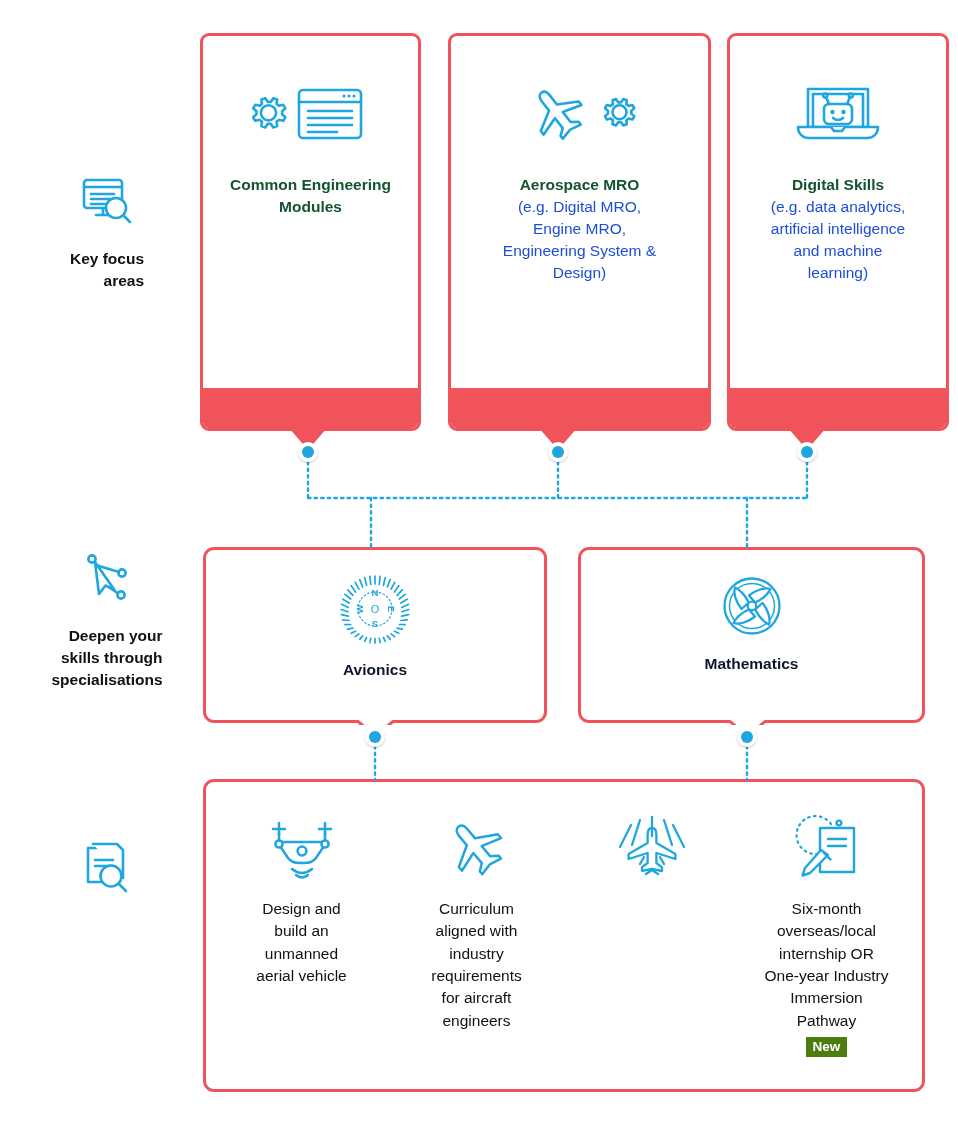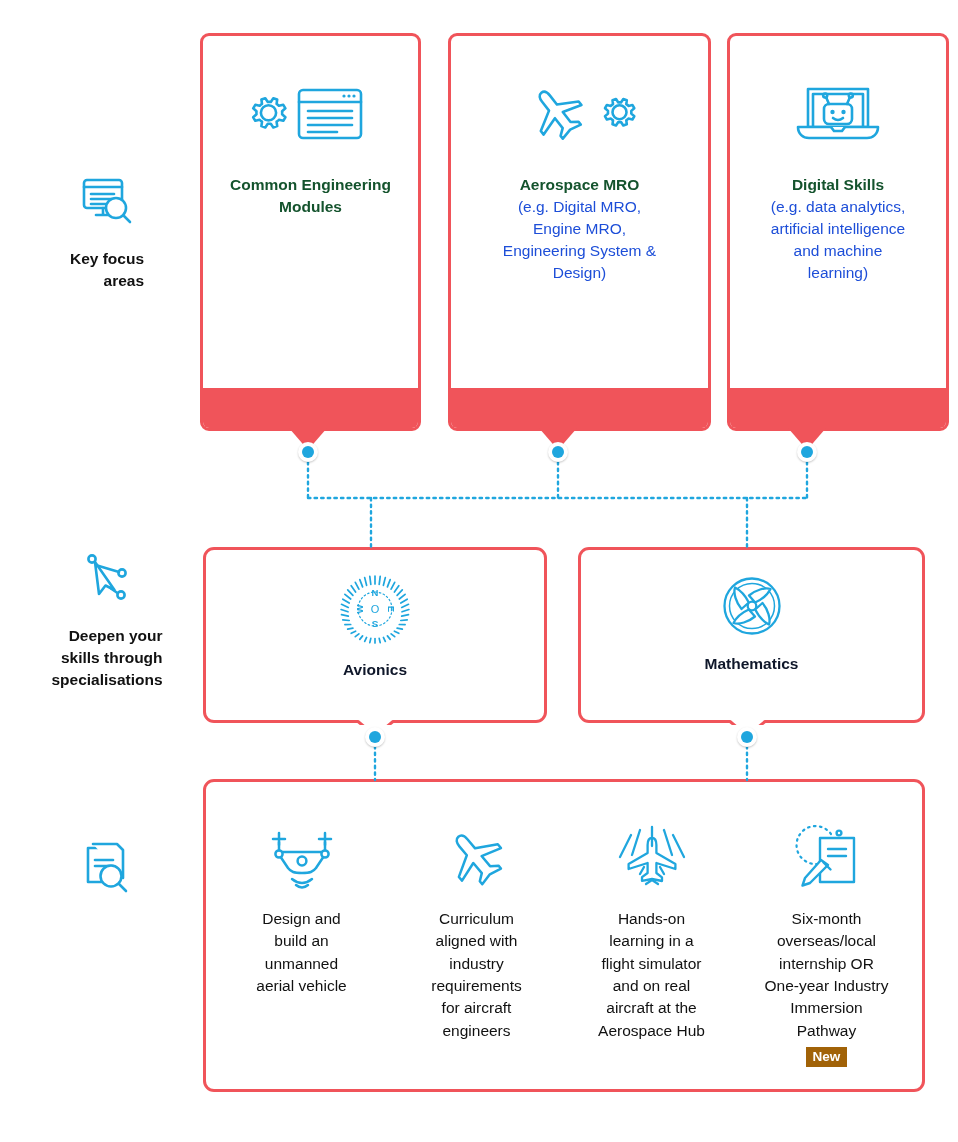--- a/index.html
+++ b/index.html
@@ -105,41 +105,41 @@
     width: 722px;
     height: 313px;
     border: 3px solid #F0545A;
     border-radius: 11px;
     background: #ffffff;
   }
   .exp-grid {
     position: absolute;
     inset: 0;
     display: flex;
-    padding: 34px 8px 10px 8px;
+    padding: 24px 8px 10px 8px;
   }
   .exp-item {
     flex: 1;
     display: flex;
     flex-direction: column;
     align-items: center;
     text-align: center;
     padding: 0 8px;
   }
   .exp-icon { height: 76px; display: flex; align-items: flex-end; justify-content: center; margin-bottom: 16px; }
   .exp-text {
     font-size: 15.5px;
     line-height: 1.44;
     color: #111111;
     white-space: pre-line;
   }
   .badge {
     display: inline-block;
     margin-top: 5px;
-    background: #a16207;
+    background: #4d7c0f;
     color: #ffffff;
     font-size: 13.5px;
     font-weight: bold;
     padding: 1px 7px 2px 7px;
     line-height: 1.3;
   }
 
   
   #connectors { position: absolute; inset: 0; pointer-events: none; }
   .node {
@@ -415,26 +415,20 @@
             <line x1="29" y1="6" x2="21" y2="31"></line>
             <line x1="20" y1="11" x2="9" y2="33"></line>
             <line x1="53" y1="6" x2="61" y2="31"></line>
             <line x1="62" y1="11" x2="73" y2="33"></line>
             <line x1="33" y1="43" x2="29" y2="50"></line>
             <line x1="49" y1="43" x2="53" y2="50"></line>
             <line x1="35" y1="60" x2="41" y2="56"></line>
             <line x1="47" y1="60" x2="41" y2="56"></line>
           </svg>
         </span>
-        <span class="exp-text">Hands-on
-learning in a
-flight simulator
-and on real
-aircraft at the
-Aerospace Hub</span>
       </div>
 
       <div class="exp-item">
         <span class="exp-icon">
           <svg width="80" height="68" viewBox="0 0 80 68" fill="none" stroke="#1FA6DE" stroke-width="2.4" stroke-linecap="round" stroke-linejoin="round">
             <path d="M44 10 a19 19 0 1 0 -14 30" stroke-width="2.2" stroke-dasharray="1.6 4.4"></path>
             <circle cx="52" cy="9" r="2.4" fill="#ffffff"></circle>
             <rect x="33" y="14" width="34" height="44" fill="#ffffff"></rect>
             <line x1="41" y1="25" x2="59" y2="25"></line>
             <line x1="41" y1="32" x2="59" y2="32"></line>

